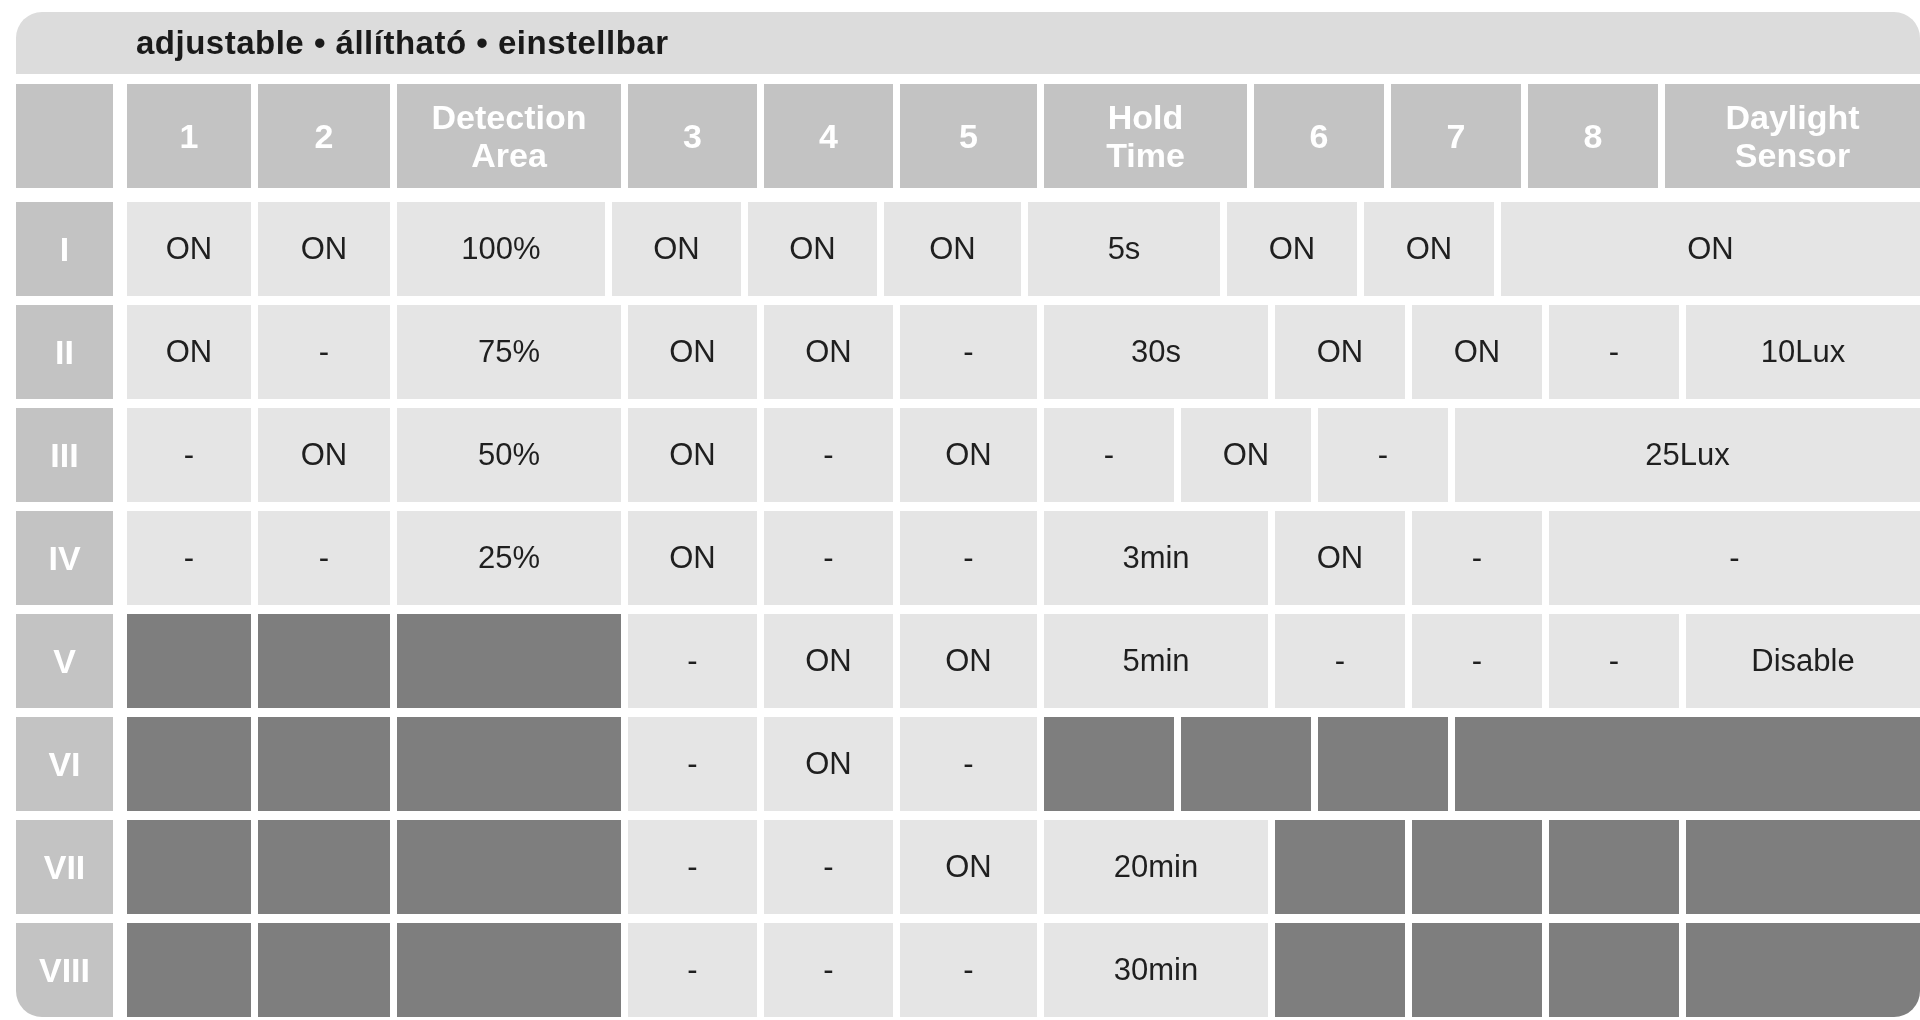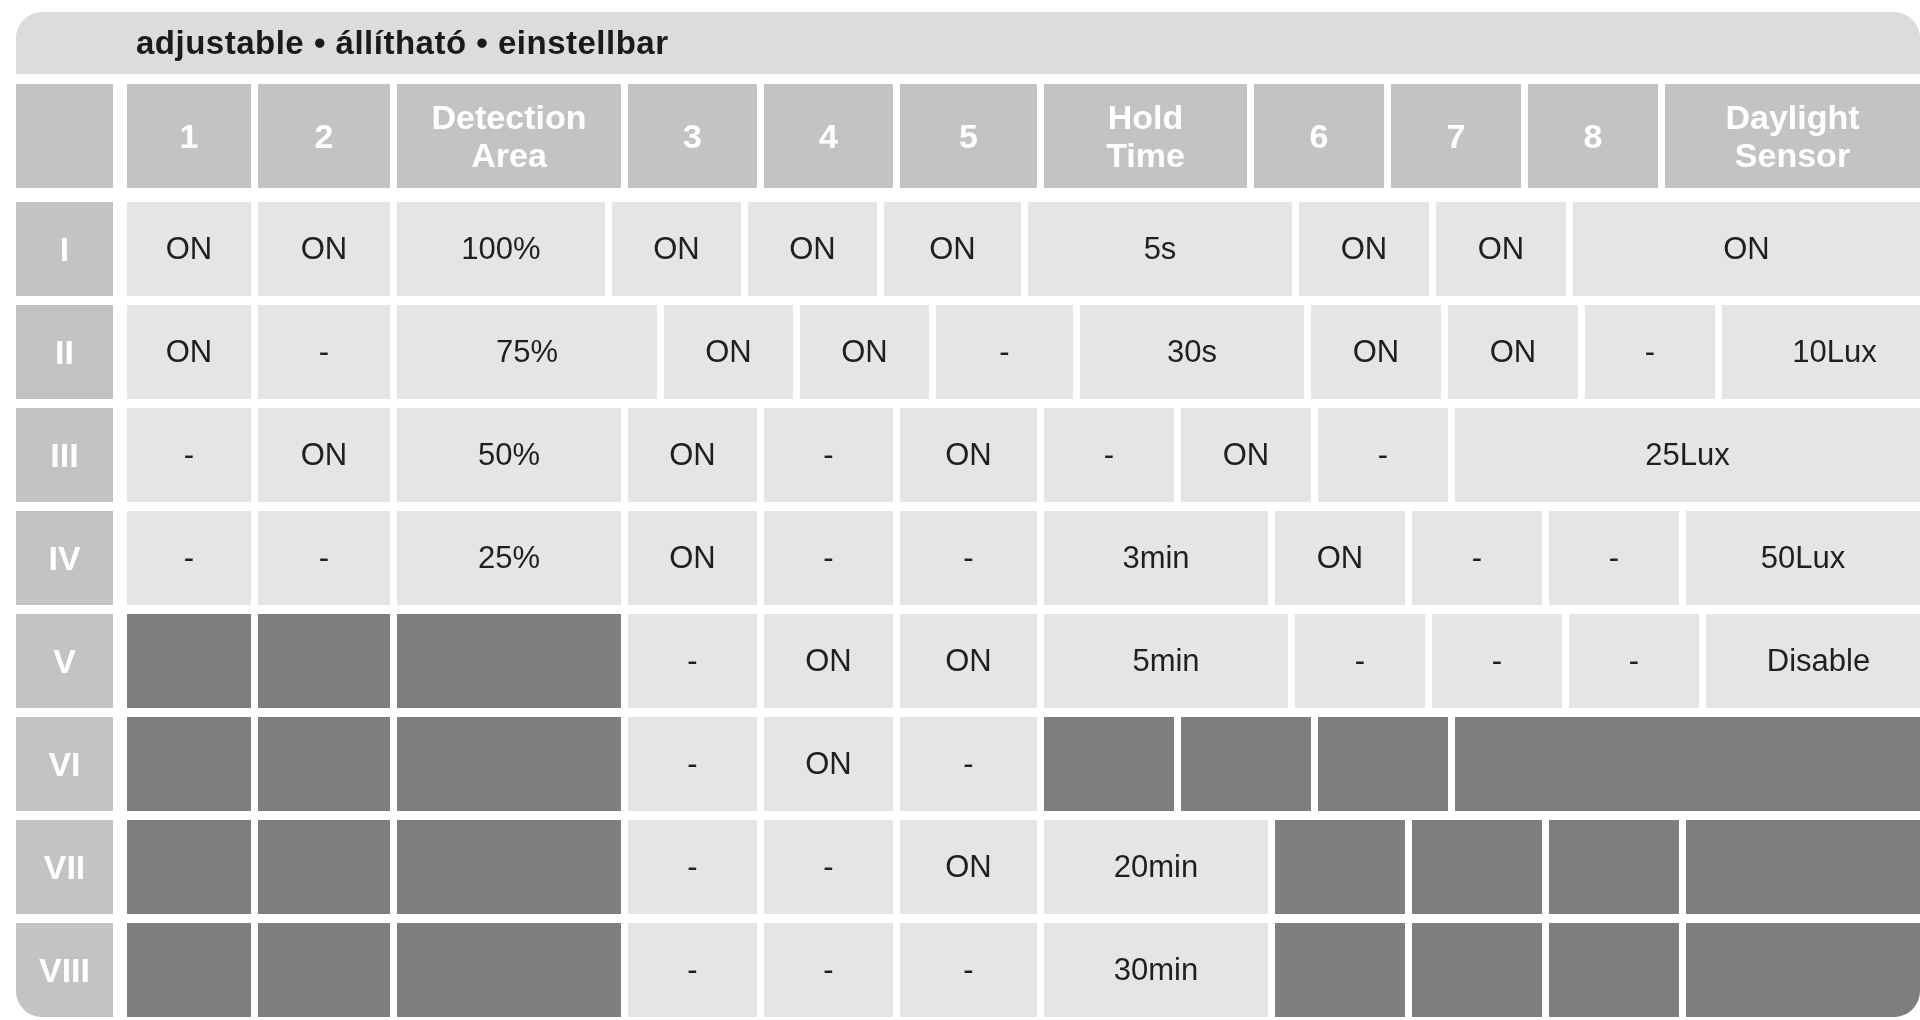--- a/index.html
+++ b/index.html
@@ -111,30 +111,30 @@
 
     <div id="table-rows">
         <div class="drow">
           <div class="cell label-col">I</div>
           <div class="cell data-cell" style="width: 124px;">ON</div>
           <div class="cell data-cell" style="width: 132px;">ON</div>
           <div class="cell data-cell" style="width: 208px;">100%</div>
           <div class="cell data-cell" style="width: 129px;">ON</div>
           <div class="cell data-cell" style="width: 129px;">ON</div>
           <div class="cell data-cell" style="width: 137px;">ON</div>
-          <div class="cell data-cell" style="width: 264px;">5s</div>
+          <div class="cell data-cell" style="width: 192px;">5s</div>
           <div class="cell data-cell" style="width: 130px;">ON</div>
           <div class="cell data-cell" style="width: 130px;">ON</div>
           <div class="cell data-cell" style="width: 130px;">ON</div>
         </div>
         <div class="drow">
           <div class="cell label-col">II</div>
           <div class="cell data-cell" style="width: 124px;">ON</div>
           <div class="cell data-cell" style="width: 132px;">-</div>
-          <div class="cell data-cell" style="width: 260px;">75%</div>
+          <div class="cell data-cell" style="width: 224px;">75%</div>
           <div class="cell data-cell" style="width: 129px;">ON</div>
           <div class="cell data-cell" style="width: 129px;">ON</div>
           <div class="cell data-cell" style="width: 137px;">-</div>
           <div class="cell data-cell" style="width: 224px;">30s</div>
           <div class="cell data-cell" style="width: 130px;">ON</div>
           <div class="cell data-cell" style="width: 130px;">ON</div>
           <div class="cell data-cell" style="width: 130px;">-</div>
           <div class="cell data-cell" style="width: 225px;">10Lux</div>
         </div>
         <div class="drow">
@@ -155,31 +155,30 @@
           <div class="cell data-cell" style="width: 124px;">-</div>
           <div class="cell data-cell" style="width: 132px;">-</div>
           <div class="cell data-cell" style="width: 224px;">25%</div>
           <div class="cell data-cell" style="width: 129px;">ON</div>
           <div class="cell data-cell" style="width: 129px;">-</div>
           <div class="cell data-cell" style="width: 137px;">-</div>
           <div class="cell data-cell" style="width: 224px;">3min</div>
           <div class="cell data-cell" style="width: 130px;">ON</div>
           <div class="cell data-cell" style="width: 130px;">-</div>
           <div class="cell data-cell" style="width: 130px;">-</div>
-          <div class="cell data-cell" style="width: 225px;">50Lux</div>
         </div>
         <div class="drow">
           <div class="cell label-col">V</div>
           <div class="cell dark-cell" style="width: 124px;"></div>
           <div class="cell dark-cell" style="width: 132px;"></div>
           <div class="cell dark-cell" style="width: 224px;"></div>
           <div class="cell data-cell" style="width: 129px;">-</div>
           <div class="cell data-cell" style="width: 129px;">ON</div>
           <div class="cell data-cell" style="width: 137px;">ON</div>
-          <div class="cell data-cell" style="width: 244px;">5min</div>
+          <div class="cell data-cell" style="width: 224px;">5min</div>
           <div class="cell data-cell" style="width: 130px;">-</div>
           <div class="cell data-cell" style="width: 130px;">-</div>
           <div class="cell data-cell" style="width: 130px;">-</div>
           <div class="cell data-cell" style="width: 225px;">Disable</div>
         </div>
         <div class="drow">
           <div class="cell label-col">VI</div>
           <div class="cell dark-cell" style="width: 124px;"></div>
           <div class="cell dark-cell" style="width: 132px;"></div>
           <div class="cell dark-cell" style="width: 224px;"></div>

